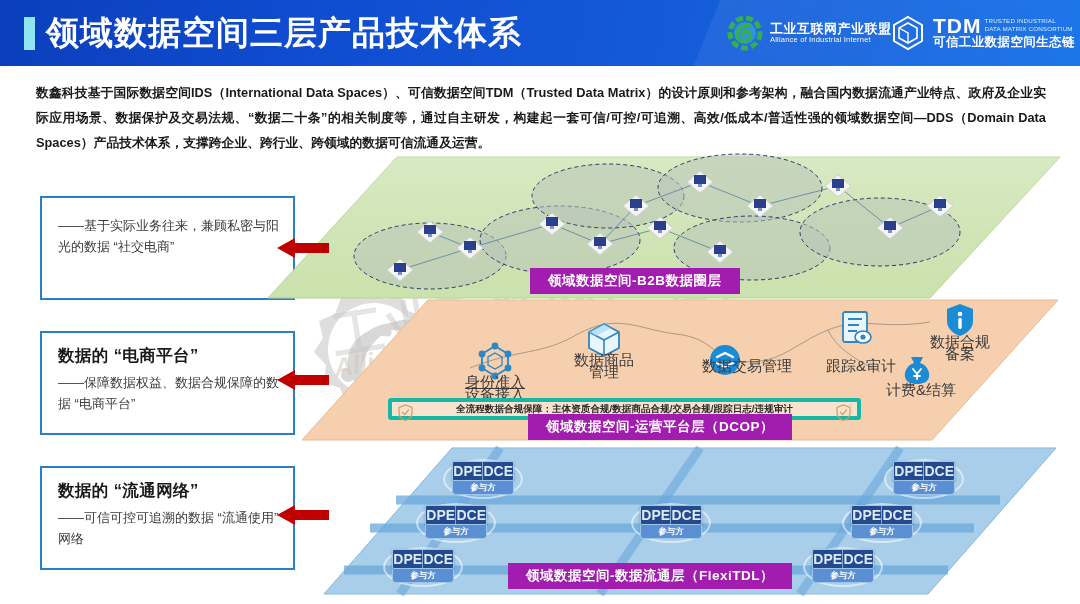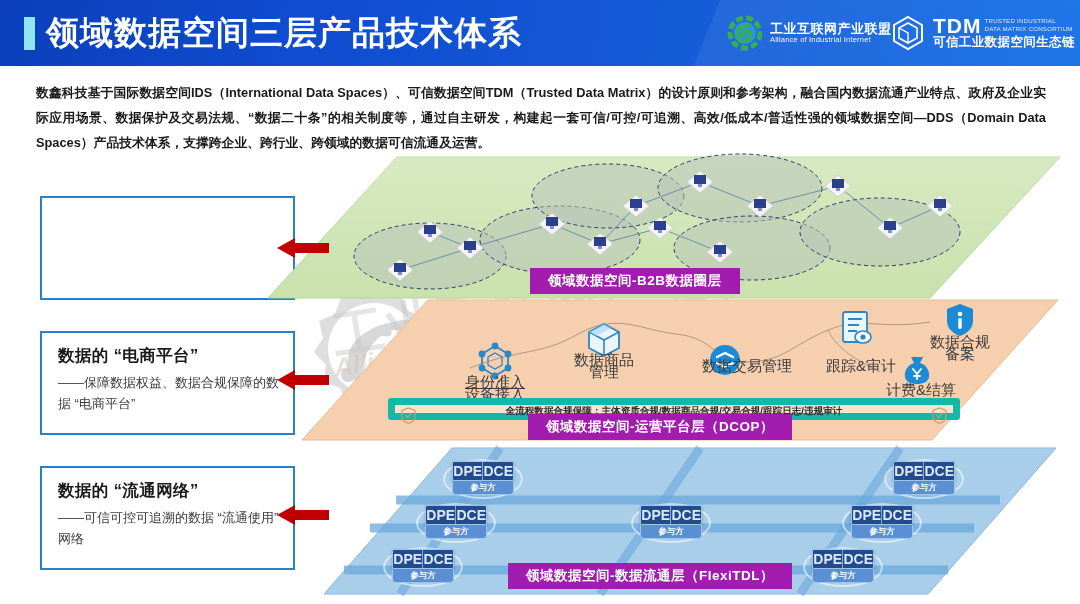--- a/index.html
+++ b/index.html
@@ -114,23 +114,23 @@
     letter-spacing: .5px;
   }
   #label-b2b   { left: 530px; top: 268px; }
   #label-dcop  { left: 528px; top: 414px; }
   #label-flexi { left: 508px; top: 563px; }
 
   .node-label { position: absolute; z-index: 8; font-size: 15px; color: #3b3b3b; text-align: center; line-height: 12px; white-space: nowrap;}
 
   
   #compliance-bar {
-    position: absolute; left: 388px; top: 398px; width: 572px; height: 22px;
-    background: #f9e3cf; border: 7px solid #14b8a6; border-radius: 3px;
-    z-index: 8; display: flex; justify-content: center;
+    position: absolute; left: 388px; top: 398px; width: 473px; height: 22px;
+    background: #f9e3cf; border: 4px solid #14b8a6; border-radius: 3px;
+    z-index: 8; display: flex; align-items: center; justify-content: center;
   }
   #compliance-text { font-size: 9.6px; color: #2b2b2b; font-weight: bold; white-space: nowrap; }
   .shield-sm { position: absolute; width: 15px; height: 17px; }
   #shield-left { left: 6px; top: 2px; }
   #shield-right { right: 6px; top: 2px; }
 
   
   .pnode { position: absolute; z-index: 8; width: 62px; }
   .pnode .chip {
     display: flex; width: 62px; height: 20px;
@@ -493,20 +493,21 @@
       </div>
       <div class="cap">参与方</div>
     </div>
 
     <div class="layer-label" id="label-b2b">领域数据空间-B2B数据圈层</div>
     <div class="layer-label" id="label-dcop">领域数据空间-运营平台层（DCOP）</div>
     <div class="layer-label" id="label-flexi">领域数据空间-数据流通层（FlexiTDL）</div>
   </div>
 
   <div class="callout" id="callout-1">
+    <div class="callout-desc">——基于实际业务往来，兼顾私密与阳光的数据 “社交电商”</div>
   </div>
   <div class="callout" id="callout-2">
     <div class="callout-title">数据的 “电商平台”</div>
     <div class="callout-desc">——保障数据权益、数据合规保障的数据 “电商平台”</div>
   </div>
   <div class="callout" id="callout-3">
     <div class="callout-title">数据的 “流通网络”</div>
     <div class="callout-desc">——可信可控可追溯的数据 “流通使用” 网络</div>
   </div>
 

